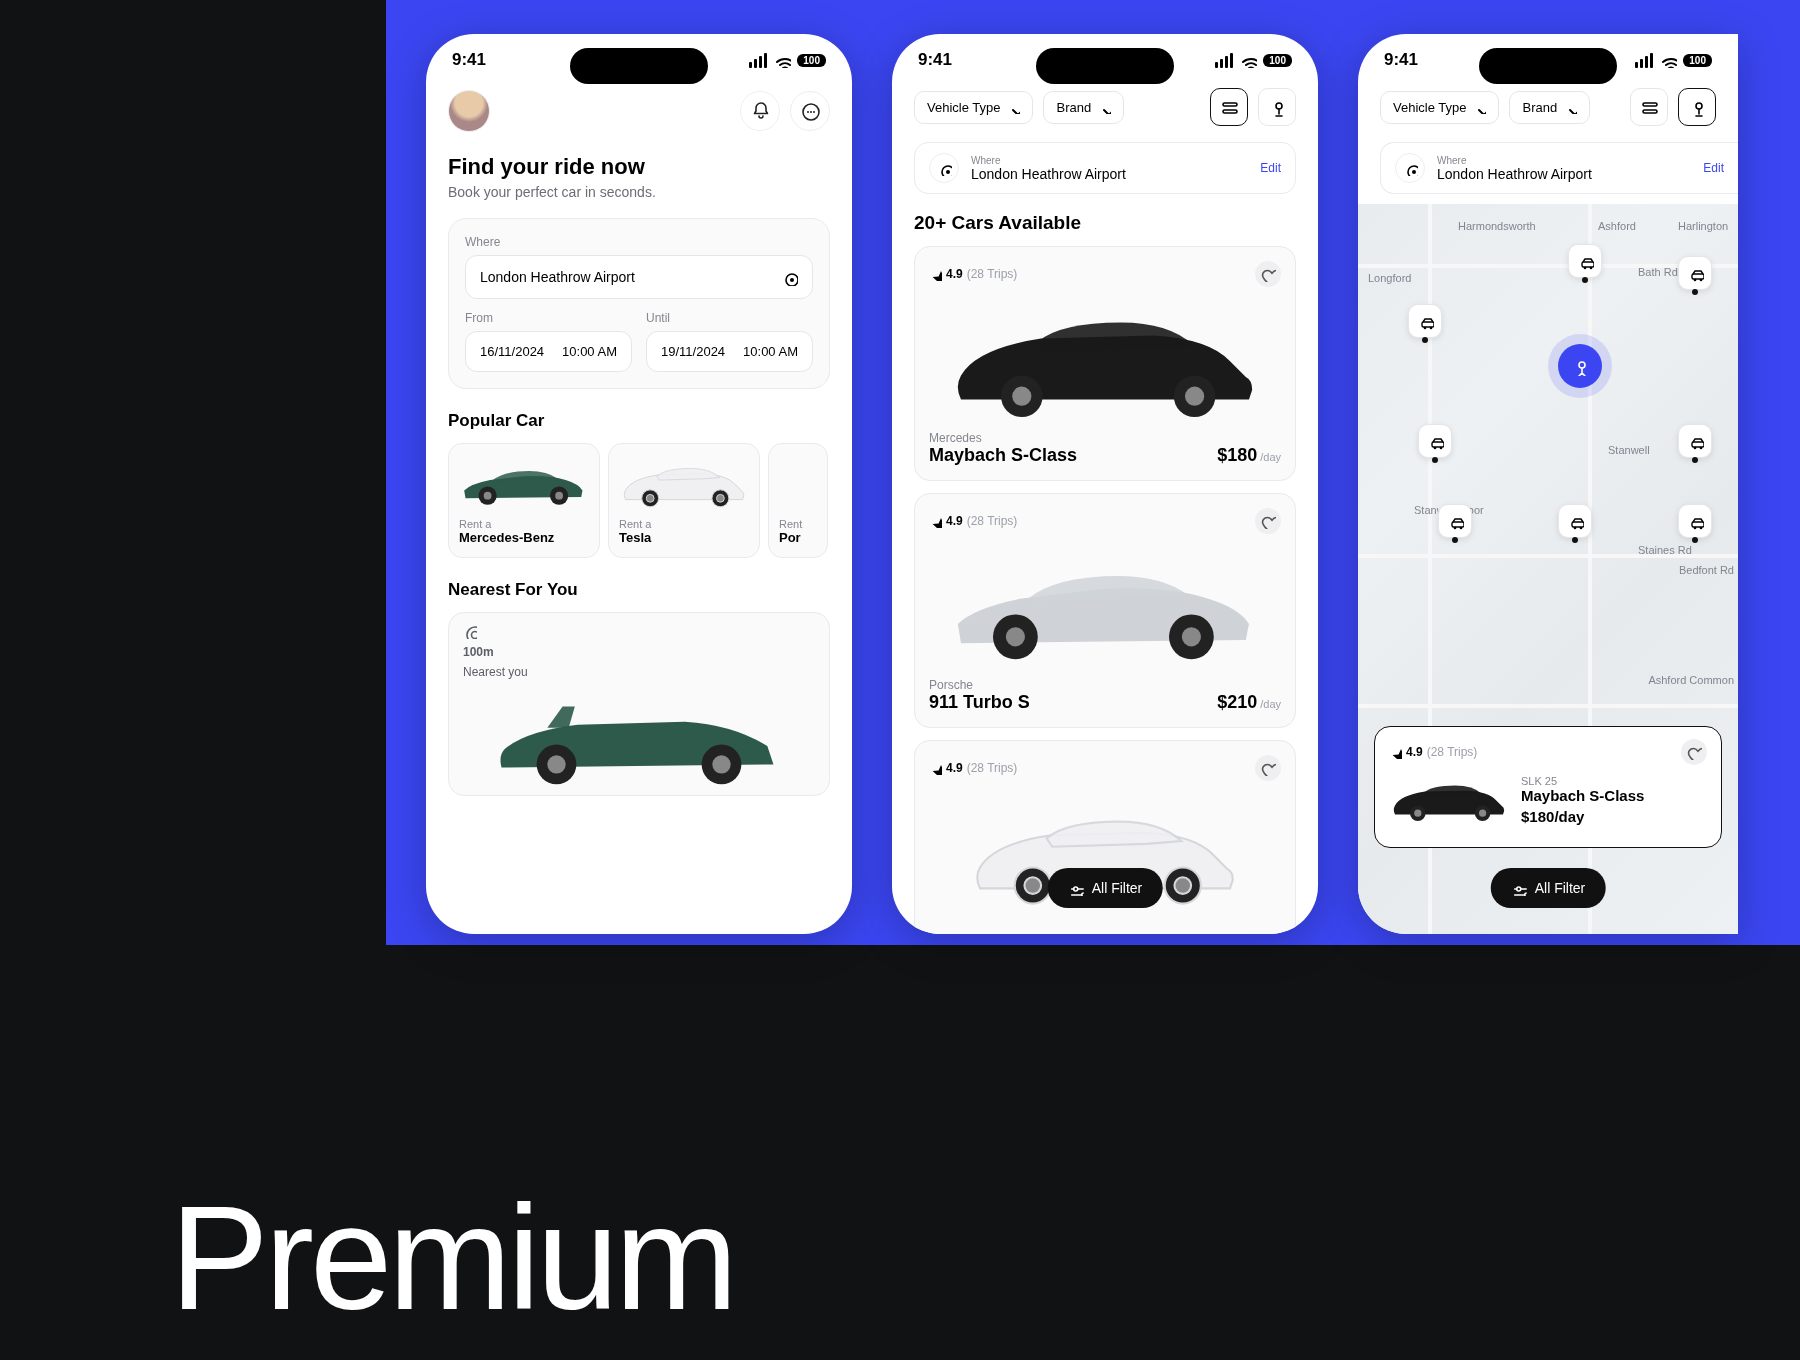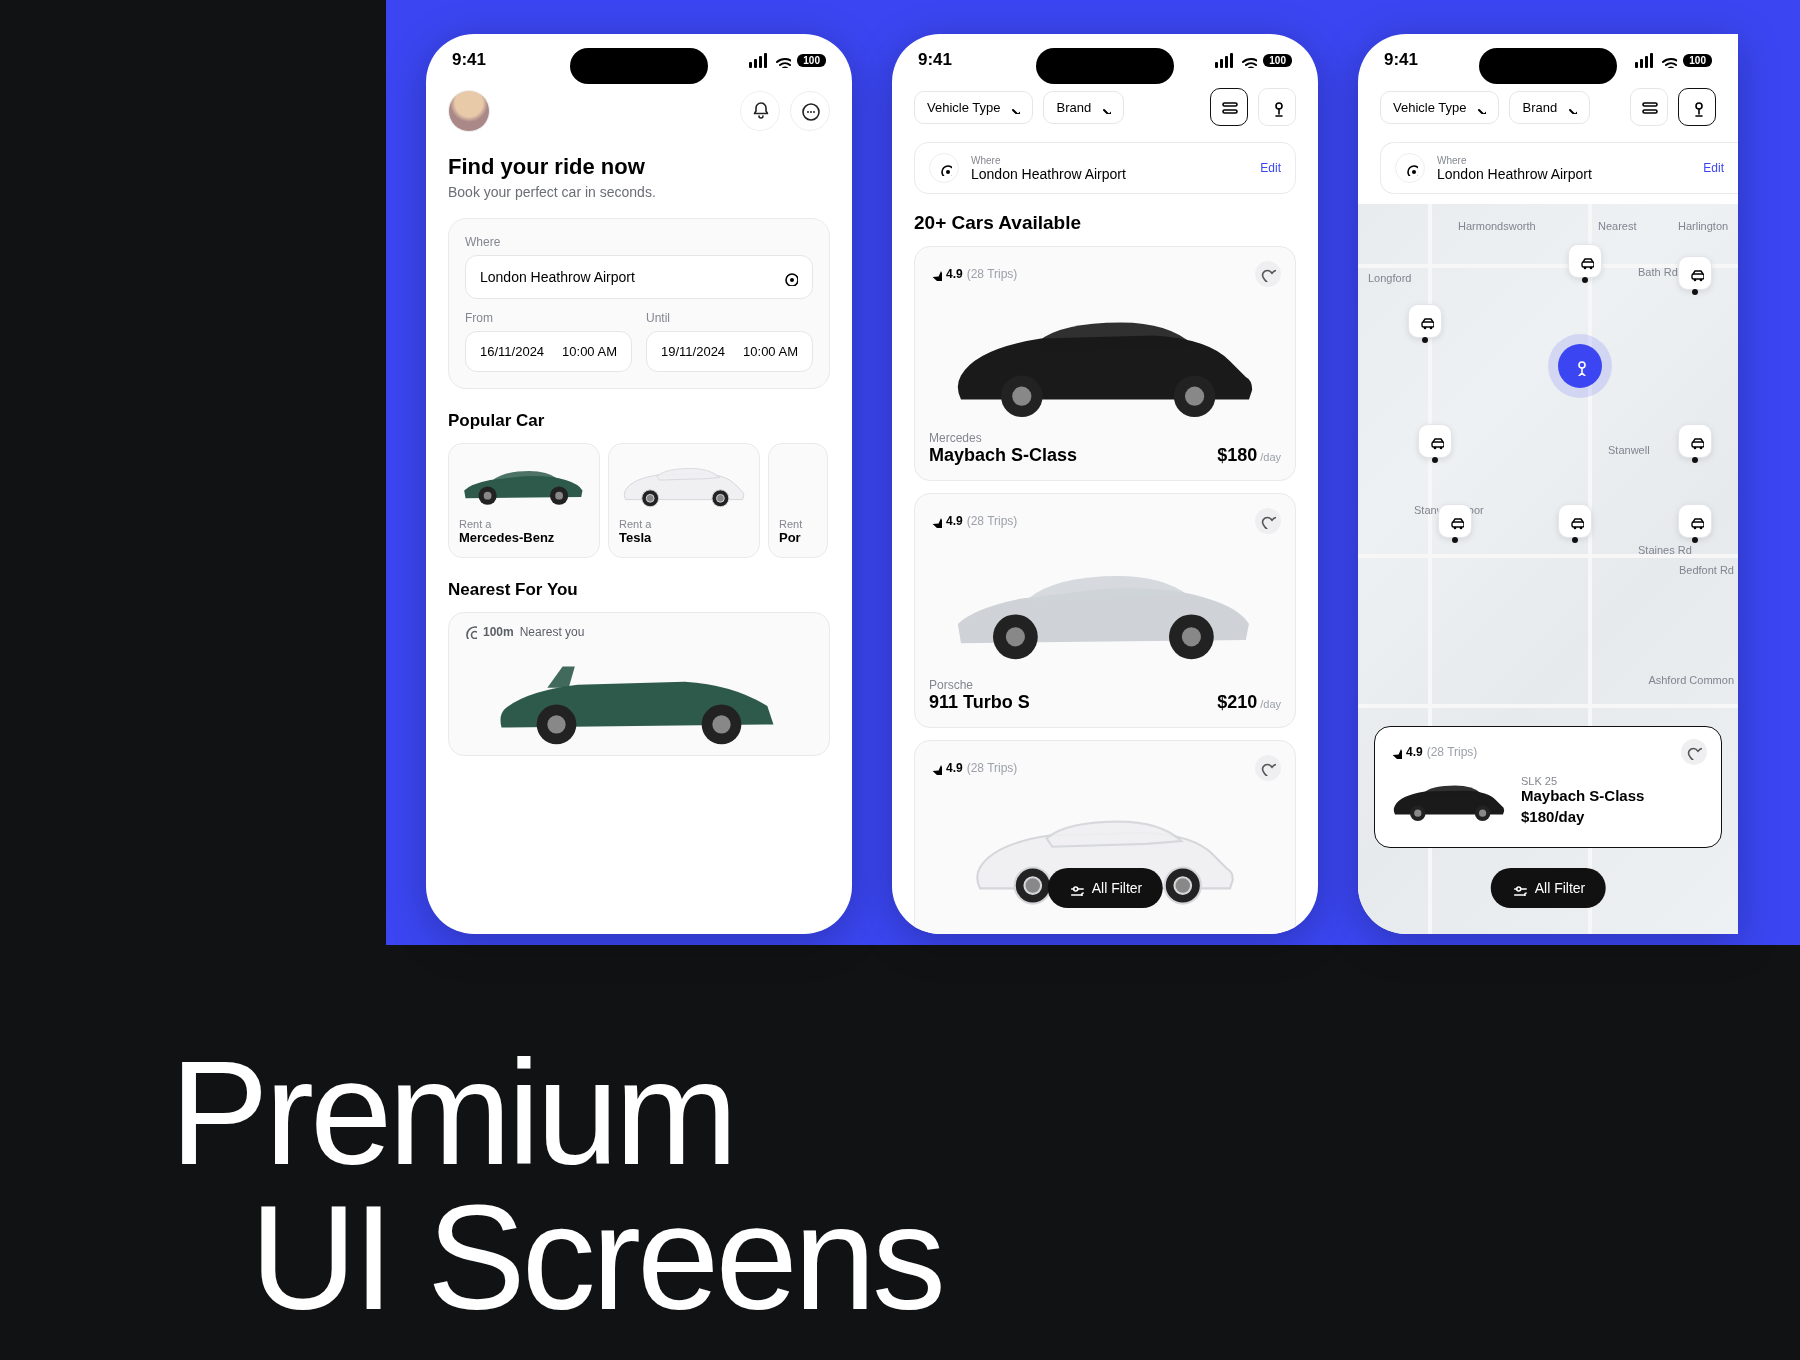--- a/index.html
+++ b/index.html
@@ -43,21 +43,21 @@
 .primary-btn { width:100%; background:#3b46f2; color:#fff; border:none; border-radius: 30px; padding: 16px; font-size: 15px; font-weight: 600; margin-top:18px; }
 
 h3.section { font-size: 17px; font-weight: 700; margin-top: 22px; }
 .hlist { display:flex; gap: 8px; margin-top: 12px; overflow:hidden; }
 .pcard { min-width: 150px; border:1px solid #e9e9ee; border-radius: 14px; padding: 10px 10px 12px; background:#fafafb; }
 .pcard .carimg { height: 60px; display:flex; align-items:center; justify-content:center; }
 .pcard .t1 { font-size: 11px; color:#84878f; margin-top:4px; }
 .pcard .t2 { font-size: 13px; font-weight:700; }
 
 .near-card { border:1px solid #e9e9ee; border-radius: 16px; padding: 12px 14px 0; margin-top: 12px; background:#fafafb; }
-.near-head { display:flex; align-items:flex-start; gap:6px; font-size:12px; color:#5c5f66; }
+.near-head { display:flex; align-items:flex-start; gap:6px; font-size:12px; color:#5c5f66;flex-direction:column; }
 
 .chip-row { display:flex; gap: 10px; padding: 12px 22px; align-items:center; }
 .chip { display:flex; align-items:center; gap:6px; border:1px solid #e5e6ea; border-radius: 10px; padding: 8px 12px; font-size: 13px; background:#fff; }
 .sq-btn { width:38px; height:38px; border-radius:10px; display:flex; align-items:center; justify-content:center; }
 .sq-btn.outlined { border:1.5px solid #111; }
 .sq-btn.ghost { border:1px solid #e5e6ea; }
 .spacer { flex:1; }
 
 .where-bar { margin: 4px 22px 0; border:1px solid #e9e9ee; border-radius: 14px; display:flex; align-items:center; padding: 10px 14px; gap:12px; background:#fff; }
 .where-bar .loc-ic { width:30px; height:30px; border-radius:50%; border:1px solid #eee; display:flex; align-items:center; justify-content:center; }
@@ -189,21 +189,20 @@
         <circle cx="12" cy="19" r="1.4" fill="currentColor"></circle>
       </g>
   </defs>
 </svg>
 
 <div class="stage">
   <div class="blue-band"></div>
 
   <div class="marketing-text">
     <div class="line2">Premium</div>
-    <div class="line3">UI Screens</div>
   </div>
 
   <div class="phones">
 
     <div class="phone">
       <div class="notch"></div>
       <div class="statusbar">
         <span>9:41</span>
         <div class="right">
           <span class="signal">
@@ -508,21 +507,21 @@
       </div>
 
       <div class="map-bg">
         <div class="road h" style="top:60px"></div>
         <div class="road h" style="top:350px"></div>
         <div class="road h" style="top:500px"></div>
         <div class="road v" style="left:70px"></div>
         <div class="road v" style="left:230px"></div>
 
         <div class="maplabel" style="top:16px; left:100px">Harmondsworth</div>
-        <div class="maplabel" style="top:16px; left:240px">Nearest</div>
+        <div class="maplabel" style="top:16px; left:240px">Ashford</div>
         <div class="maplabel" style="top:16px; left:320px">Harlington</div>
         <div class="maplabel" style="top:68px; left:10px">Longford</div>
         <div class="maplabel" style="top:240px; left:250px">Stanwell</div>
         <div class="maplabel" style="top:300px; left:8px;margin-left:48px;">Stanwell Moor</div>
         <div class="maplabel" style="top:340px; left:280px">Staines Rd</div>
         <div class="maplabel" style="top:360px; right:4px">Bedfont Rd</div>
         <div class="maplabel" style="top:62px; left:280px">Bath Rd</div>
         <div class="maplabel" style="top:470px; right:4px">Ashford Common</div>
 
         <div class="pin" style="top:40px; left:210px">

